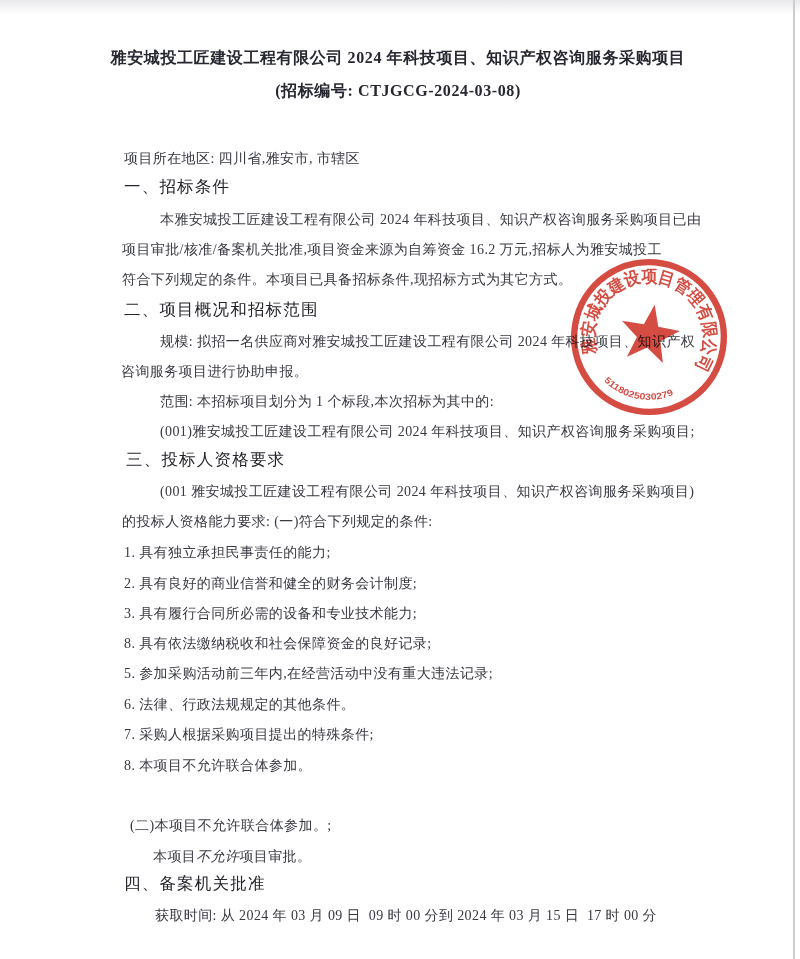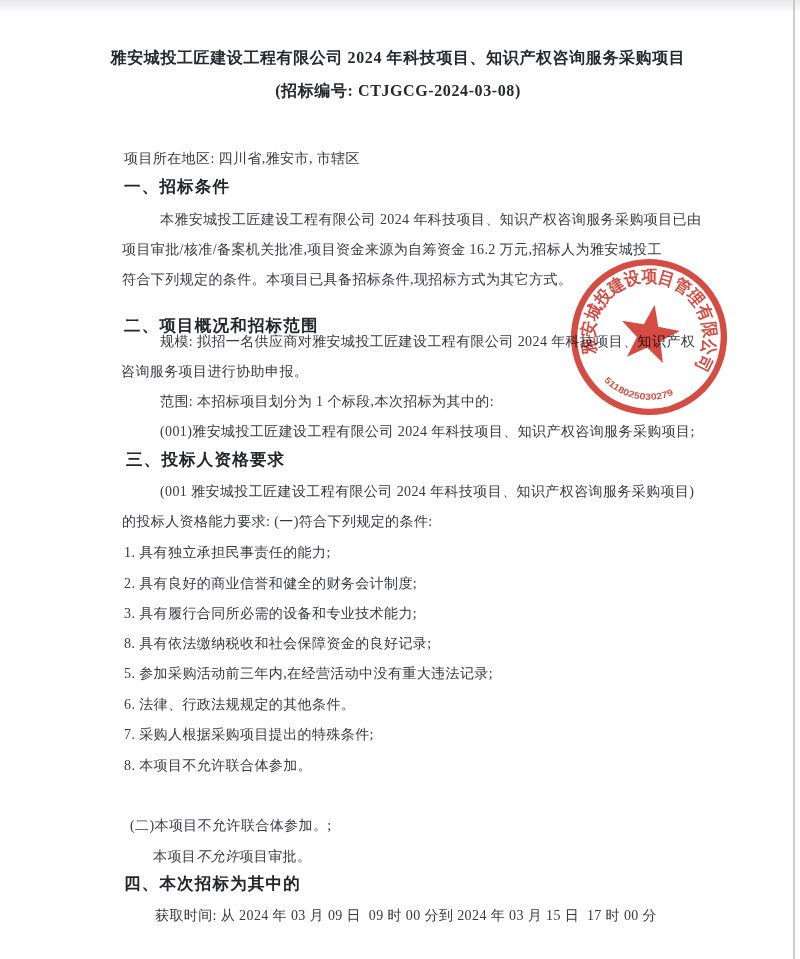--- a/index.html
+++ b/index.html
@@ -20,21 +20,21 @@
   .ln{
     position:absolute;white-space:pre;
     font-size:14px;line-height:20px;color:#383942;
     letter-spacing:0.4px;
   }
   .title{
     left:0;width:796px;text-align:center;
     font-weight:bold;font-size:16px;color:#262730;letter-spacing:0.6px;
   }
   .heading{
-    font-weight:bold;font-size:16.5px;color:#24252c;letter-spacing:1.2px;
+    font-weight:normal;font-size:16.5px;color:#24252c;letter-spacing:1.2px;
   }
   .italic{font-style:italic;}
   .stamp{
     position:absolute;left:563px;top:251px;width:172px;height:172px;
     mix-blend-mode:multiply;opacity:0.88;
   }
 </style>
 </head>
 <body>
 
@@ -44,21 +44,21 @@
 <div class="ln title" style="top:48px">雅安城投工匠建设工程有限公司 2024 年科技项目、知识产权咨询服务采购项目</div>
 <div class="ln title" style="top:81px">(招标编号: CTJGCG-2024-03-08)</div>
 
 <div class="ln" style="top:149px;left:124px">项目所在地区: 四川省,雅安市, 市辖区</div>
 
 <div class="ln heading" style="top:177px;left:124px">一、招标条件</div>
 <div class="ln" style="top:210px;left:160px">本雅安城投工匠建设工程有限公司 2024 年科技项目、知识产权咨询服务采购项目已由</div>
 <div class="ln" style="top:240px;left:122px">项目审批/核准/备案机关批准,项目资金来源为自筹资金 16.2 万元,招标人为雅安城投工</div>
 <div class="ln" style="top:270px;left:122px">符合下列规定的条件。本项目已具备招标条件,现招标方式为其它方式。</div>
 
-<div class="ln heading" style="top:316px;left:124px">二、项目概况和招标范围</div>
+<div class="ln heading" style="top:300px;left:124px">二、项目概况和招标范围</div>
 <div class="ln" style="top:332px;left:160px">规模: 拟招一名供应商对雅安城投工匠建设工程有限公司 2024 年科技项目、知识产权</div>
 <div class="ln" style="top:362px;left:121px">咨询服务项目进行协助申报。</div>
 <div class="ln" style="top:392px;left:160px">范围: 本招标项目划分为 1 个标段,本次招标为其中的:</div>
 <div class="ln" style="top:422px;left:160px">(001)雅安城投工匠建设工程有限公司 2024 年科技项目、知识产权咨询服务采购项目;</div>
 
 <div class="ln heading" style="top:450px;left:126px">三、投标人资格要求</div>
 <div class="ln" style="top:482px;left:160px">(001 雅安城投工匠建设工程有限公司 2024 年科技项目、知识产权咨询服务采购项目)</div>
 <div class="ln" style="top:512px;left:122px">的投标人资格能力要求: (一)符合下列规定的条件:</div>
 
 <div class="ln" style="top:543px;left:124px">1. 具有独立承担民事责任的能力;</div>
@@ -66,21 +66,21 @@
 <div class="ln" style="top:604px;left:124px">3. 具有履行合同所必需的设备和专业技术能力;</div>
 <div class="ln" style="top:634px;left:124px">8. 具有依法缴纳税收和社会保障资金的良好记录;</div>
 <div class="ln" style="top:664px;left:124px">5. 参加采购活动前三年内,在经营活动中没有重大违法记录;</div>
 <div class="ln" style="top:695px;left:124px">6. 法律、行政法规规定的其他条件。</div>
 <div class="ln" style="top:725px;left:124px">7. 采购人根据采购项目提出的特殊条件;</div>
 <div class="ln" style="top:756px;left:124px">8. 本项目不允许联合体参加。</div>
 
 <div class="ln" style="top:816px;left:130px">(二)本项目不允许联合体参加。;</div>
 <div class="ln" style="top:847px;left:153px"><span>本项目</span><span class="italic">不允许</span><span>项目审批。</span></div>
 
-<div class="ln heading" style="top:874px;left:124px">四、本次招标为其中的</div>
+<div class="ln heading" style="top:874px;left:124px">四、备案机关批准</div>
 <div class="ln" style="top:906px;left:155px">获取时间: 从 2024 年 03 月 09 日  09 时 00 分到 2024 年 03 月 15 日  17 时 00 分</div>
 
 <div class="stamp">
   <svg width="172" height="172" viewBox="-100 -100 200 200" xmlns="http://www.w3.org/2000/svg">
     <defs>
       <path id="seal-text-arc" d="M -57 29.1 A 64 64 0 1 1 57 29.1" fill="none"></path>
       <path id="seal-serial-arc" d="M -42.9 59.1 A 73 73 0 0 0 42.9 59.1" fill="none"></path>
     </defs>
     <g transform="rotate(10)" fill="#cf3328" stroke="none">
       <circle cx="0" cy="0" r="87" fill="none" stroke="#cf3328" stroke-width="7.5"></circle>

